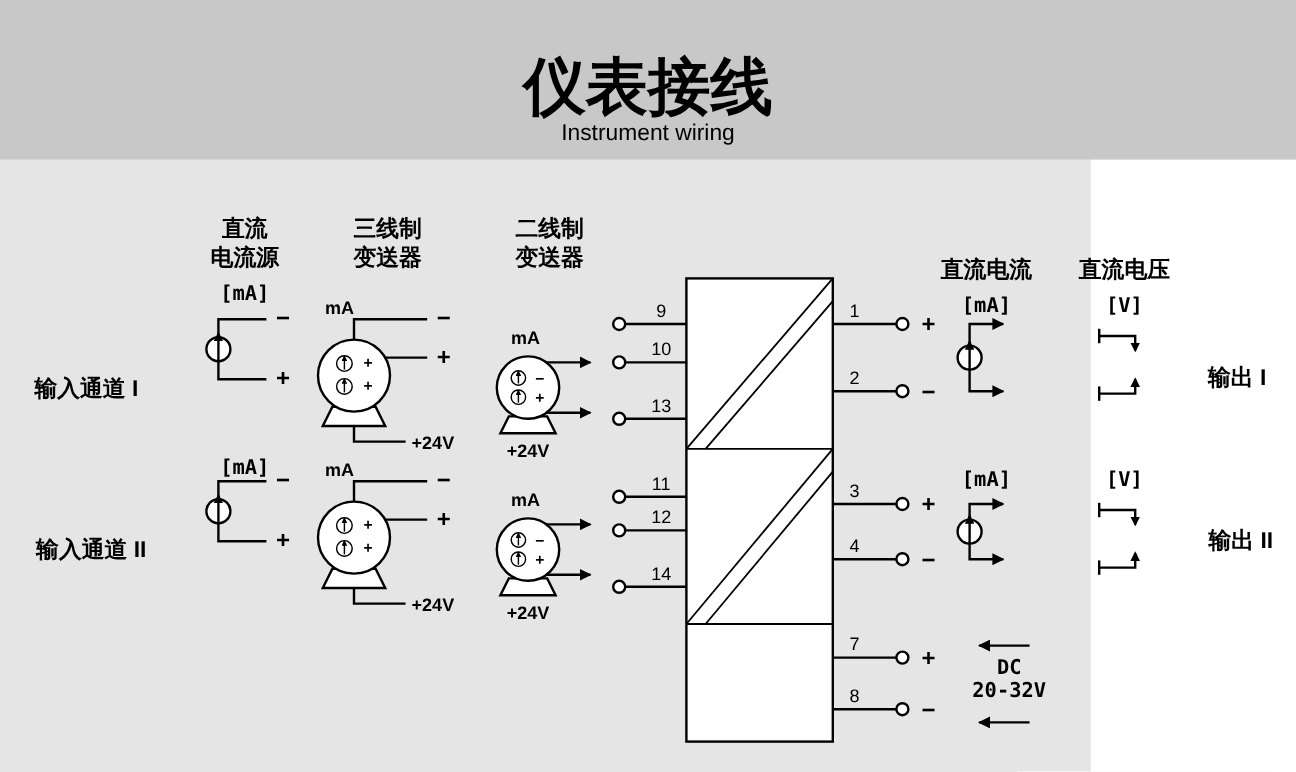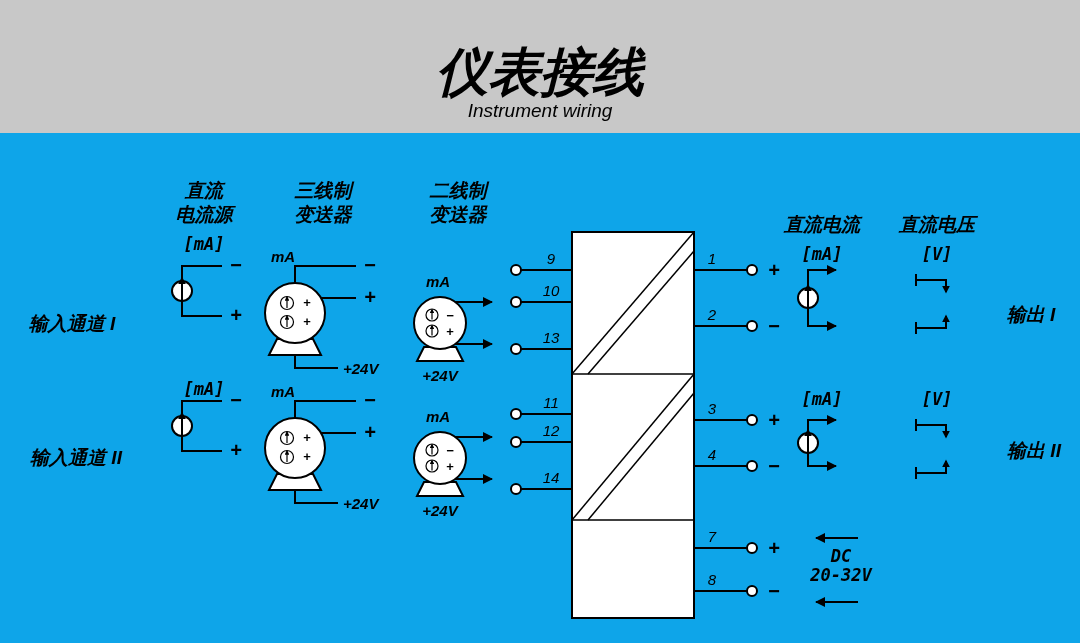--- a/index.html
+++ b/index.html
@@ -1,17 +1,17 @@
 <!DOCTYPE html>
 <html><head>
 <meta charset="utf-8">
 <style>
   html,body{margin:0;padding:0;background:#fff;}
-  .stage{position:relative;width:1080px;height:643px;background:#0ea5e9;
-         font-family:"Liberation Sans","DejaVu Sans",sans-serif;font-style:italic;}
+  .stage{position:relative;width:909px;height:643px;background:#e5e5e5;
+         font-family:"Liberation Sans","DejaVu Sans",sans-serif;}
   svg{display:block}
   svg text{fill:#000;font-family:"Liberation Sans","DejaVu Sans",sans-serif;}
   .title{font-size:52px;font-weight:bold;}
   .sub{font-size:19px;}
   .cn{font-size:19px;font-weight:bold;}
   .mono{font-family:"DejaVu Sans Mono",monospace;font-size:17px;font-weight:bold;}
   .sym{font-size:15px;font-weight:bold;}
   .num{font-size:15px;}
   .sign{font-size:20px;font-weight:bold;}
   .small{font-size:13px;font-weight:bold;}

